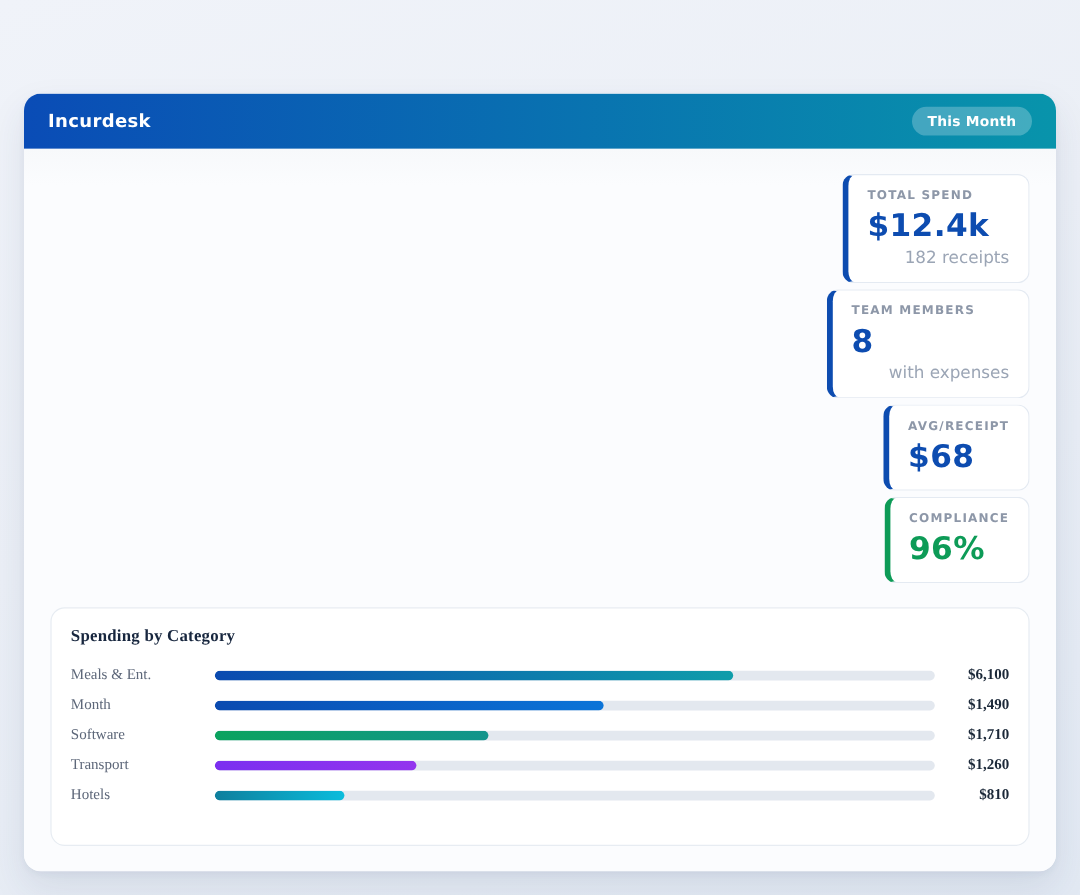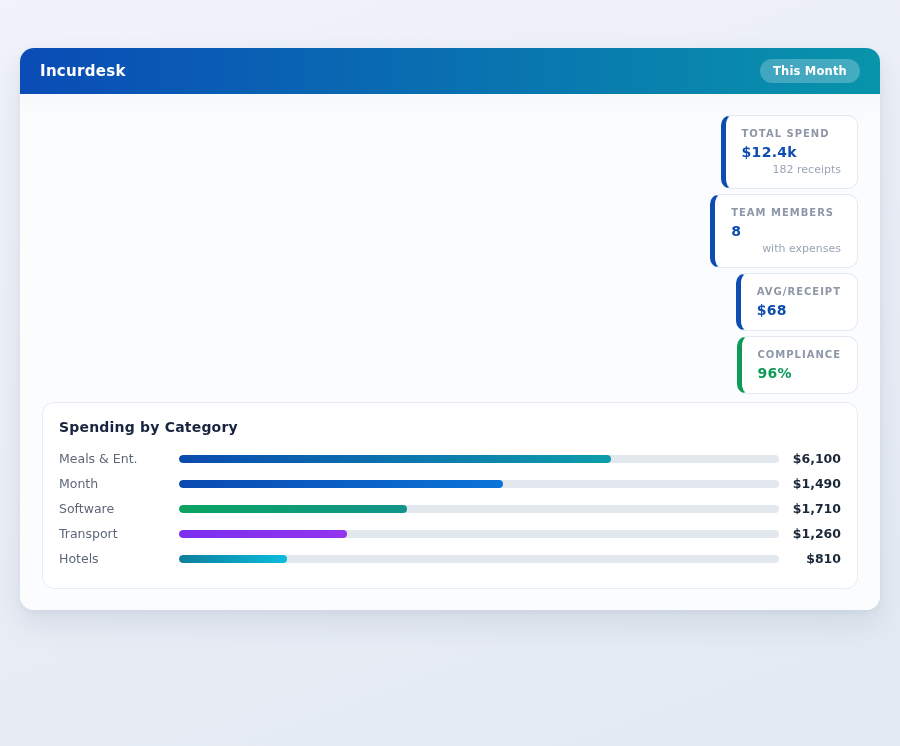--- a/index.html
+++ b/index.html
@@ -4,21 +4,21 @@
 <style>
   * { margin: 0; padding: 0; box-sizing: border-box; }
   html, body { width: 900px; height: 746px; overflow: hidden; }
   body {
     font-family: "DejaVu Sans", "Liberation Sans", sans-serif;
     background: linear-gradient(160deg, #f0f3f9 0%, #ebeff6 45%, #e2e9f3 100%);
   }
 
   .app-card {
     position: absolute;
-    left: 20px; top: 48px;
+    left: 20px; top: 78px;
     width: 860px;
     border-radius: 14px;
     overflow: hidden;
     background: #fafbfd;
     box-shadow: 0 14px 30px rgba(40, 60, 100, 0.10), 0 2px 6px rgba(40,60,100,0.05);
   }
 
   .app-header {
     height: 46px;
     display: flex;
@@ -60,38 +60,39 @@
     padding: 12px 16px;
   }
   .stat-label {
     font-size: 10px;
     font-weight: bold;
     letter-spacing: 1px;
     color: #8d97a8;
   }
   .stat-value {
     margin-top: 5px;
-    font-size: 14px;
+    font-size: 26px;
     font-weight: bold;
     color: #0d4cb0;
     letter-spacing: 0.3px;
   }
   .stat-sub {
     margin-top: 3px;
-    font-size: 11px;
+    font-size: 14px;
     color: #9ba5b5;
     margin-left: 31px;
   }
 
   .category-card {
-    margin-top: 8px;
+    margin-top: 20px;
     background: #ffffff;
     border: 1px solid #e7ecf2;
     border-radius: 12px;
-    padding: 16px 16px 17px;
+    padding: 16px 16px 29px;
+    font-family: Liberation Serif, serif;
   }
   .category-title {
     font-size: 14px;
     font-weight: bold;
     color: #17263e;
     letter-spacing: 0.2px;
     margin-bottom: 11px;
   }
   .cat-row {
     display: grid;

